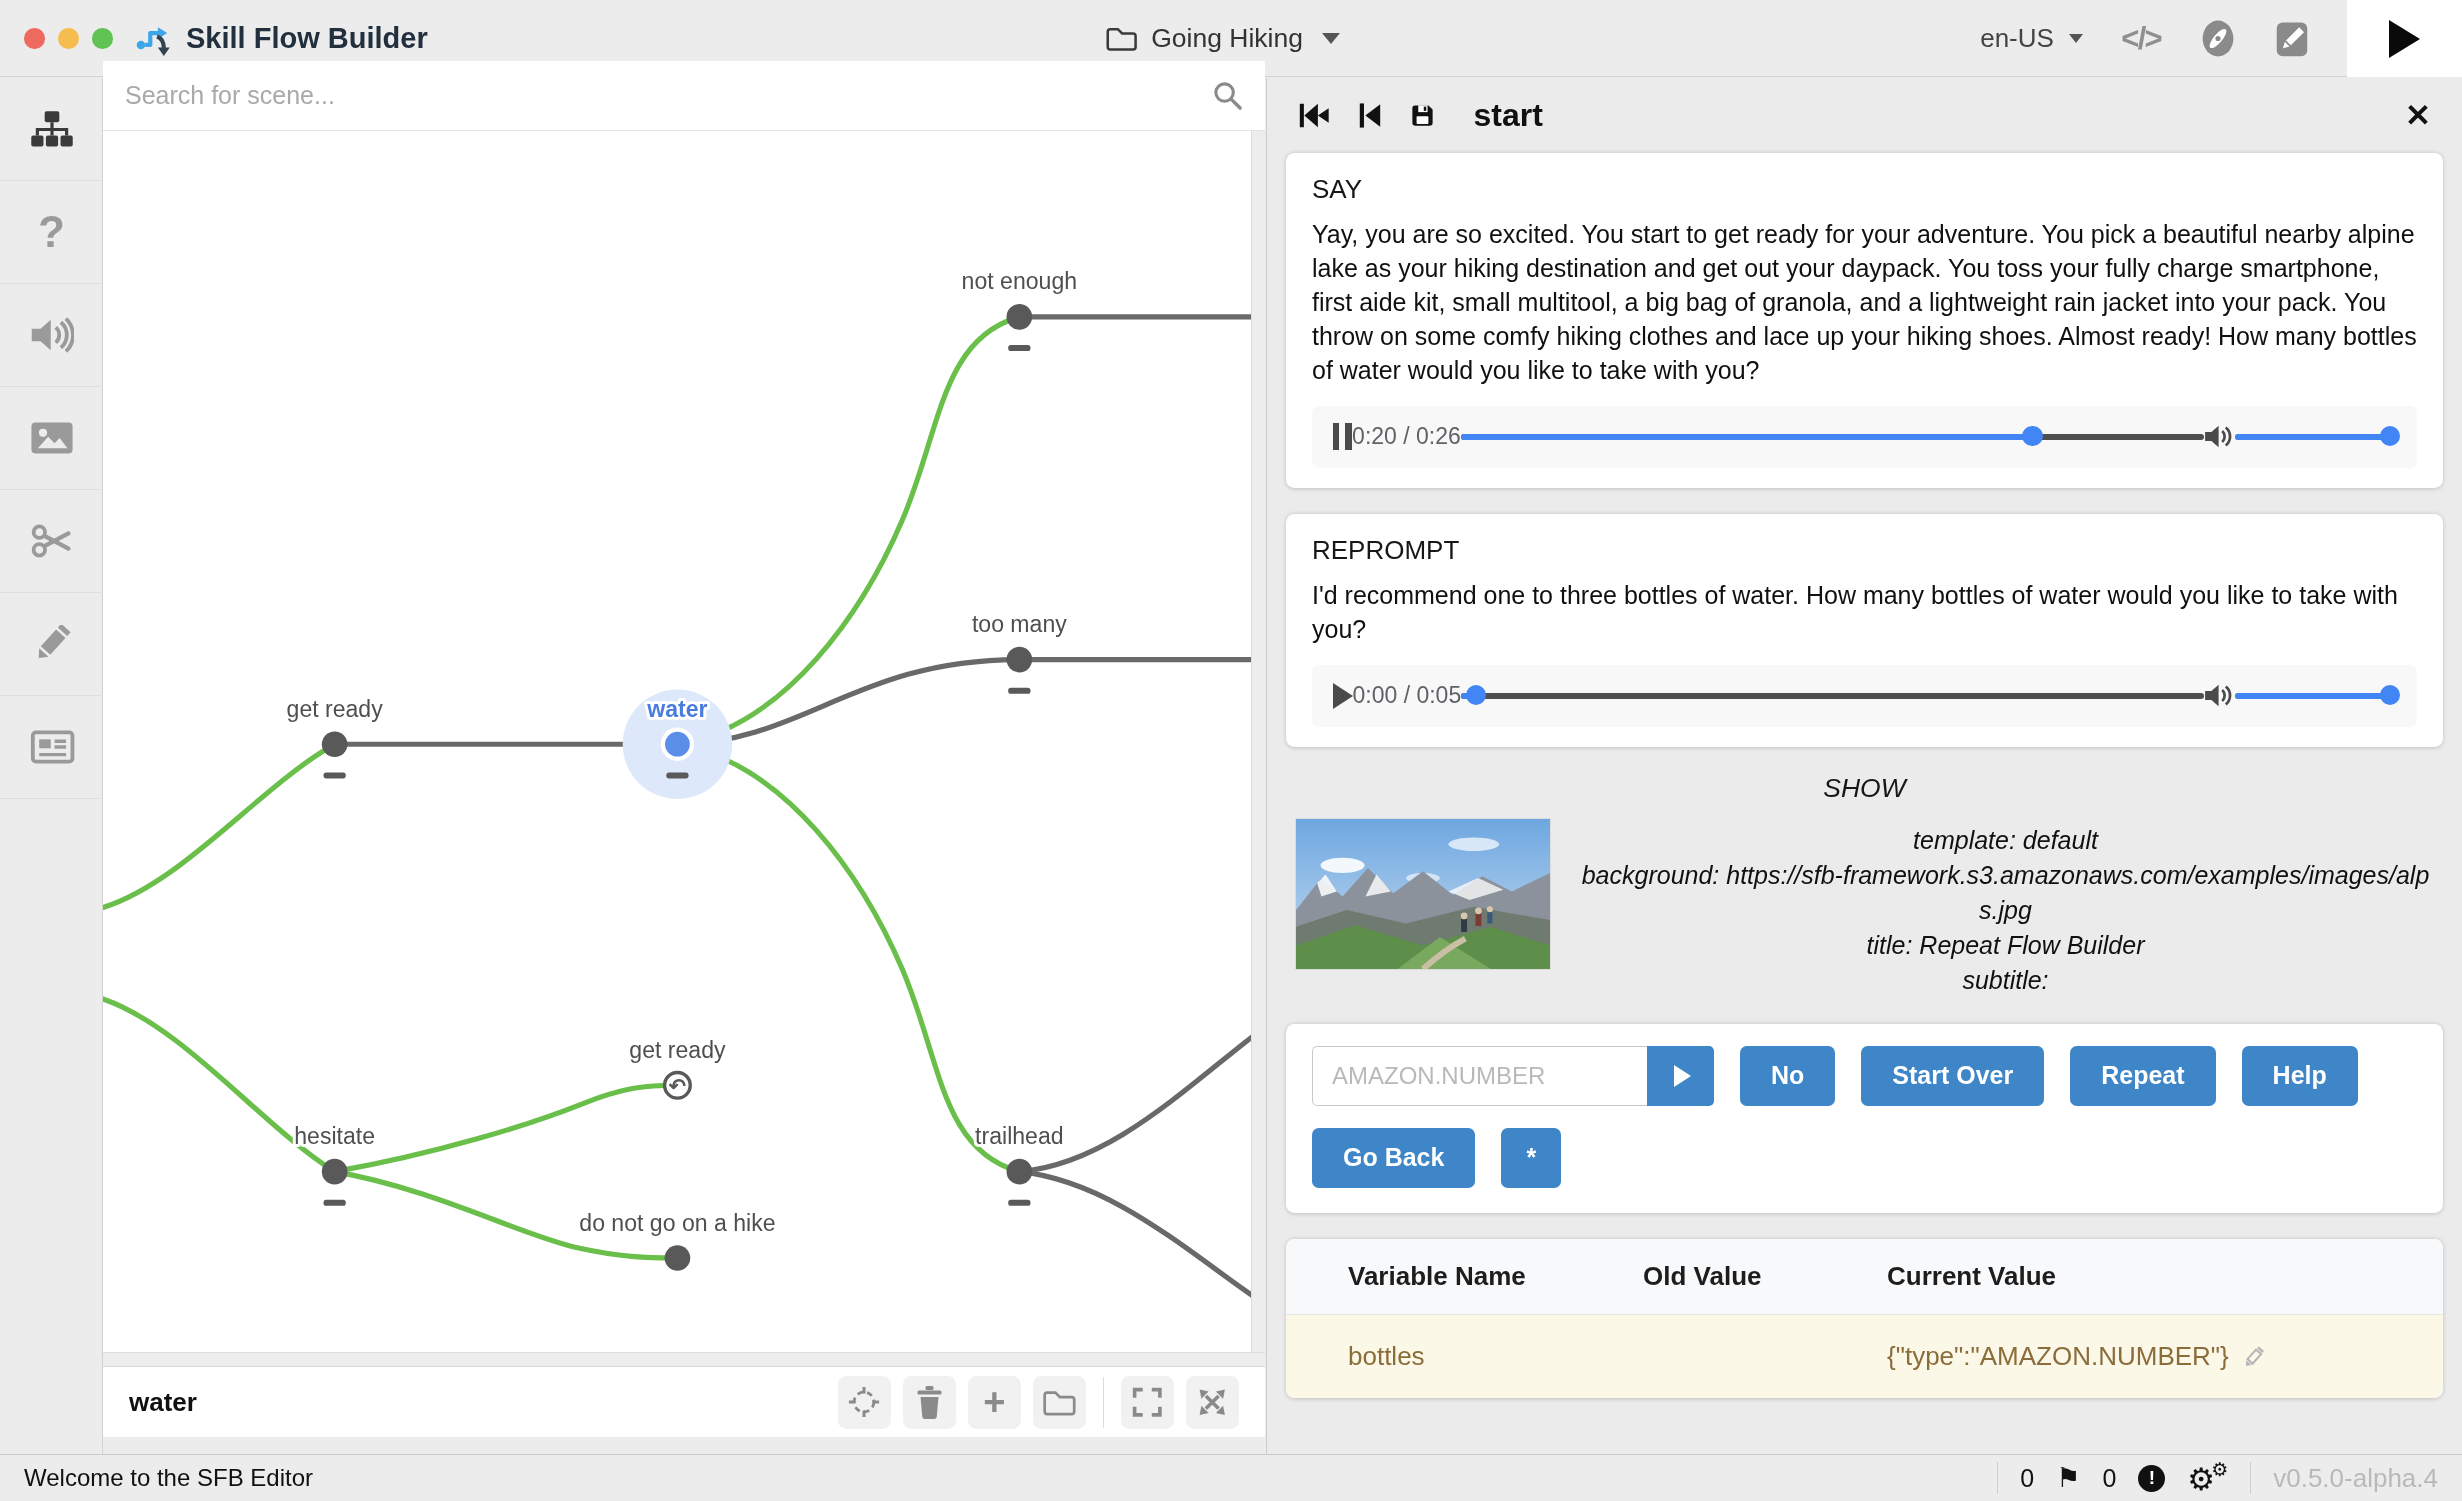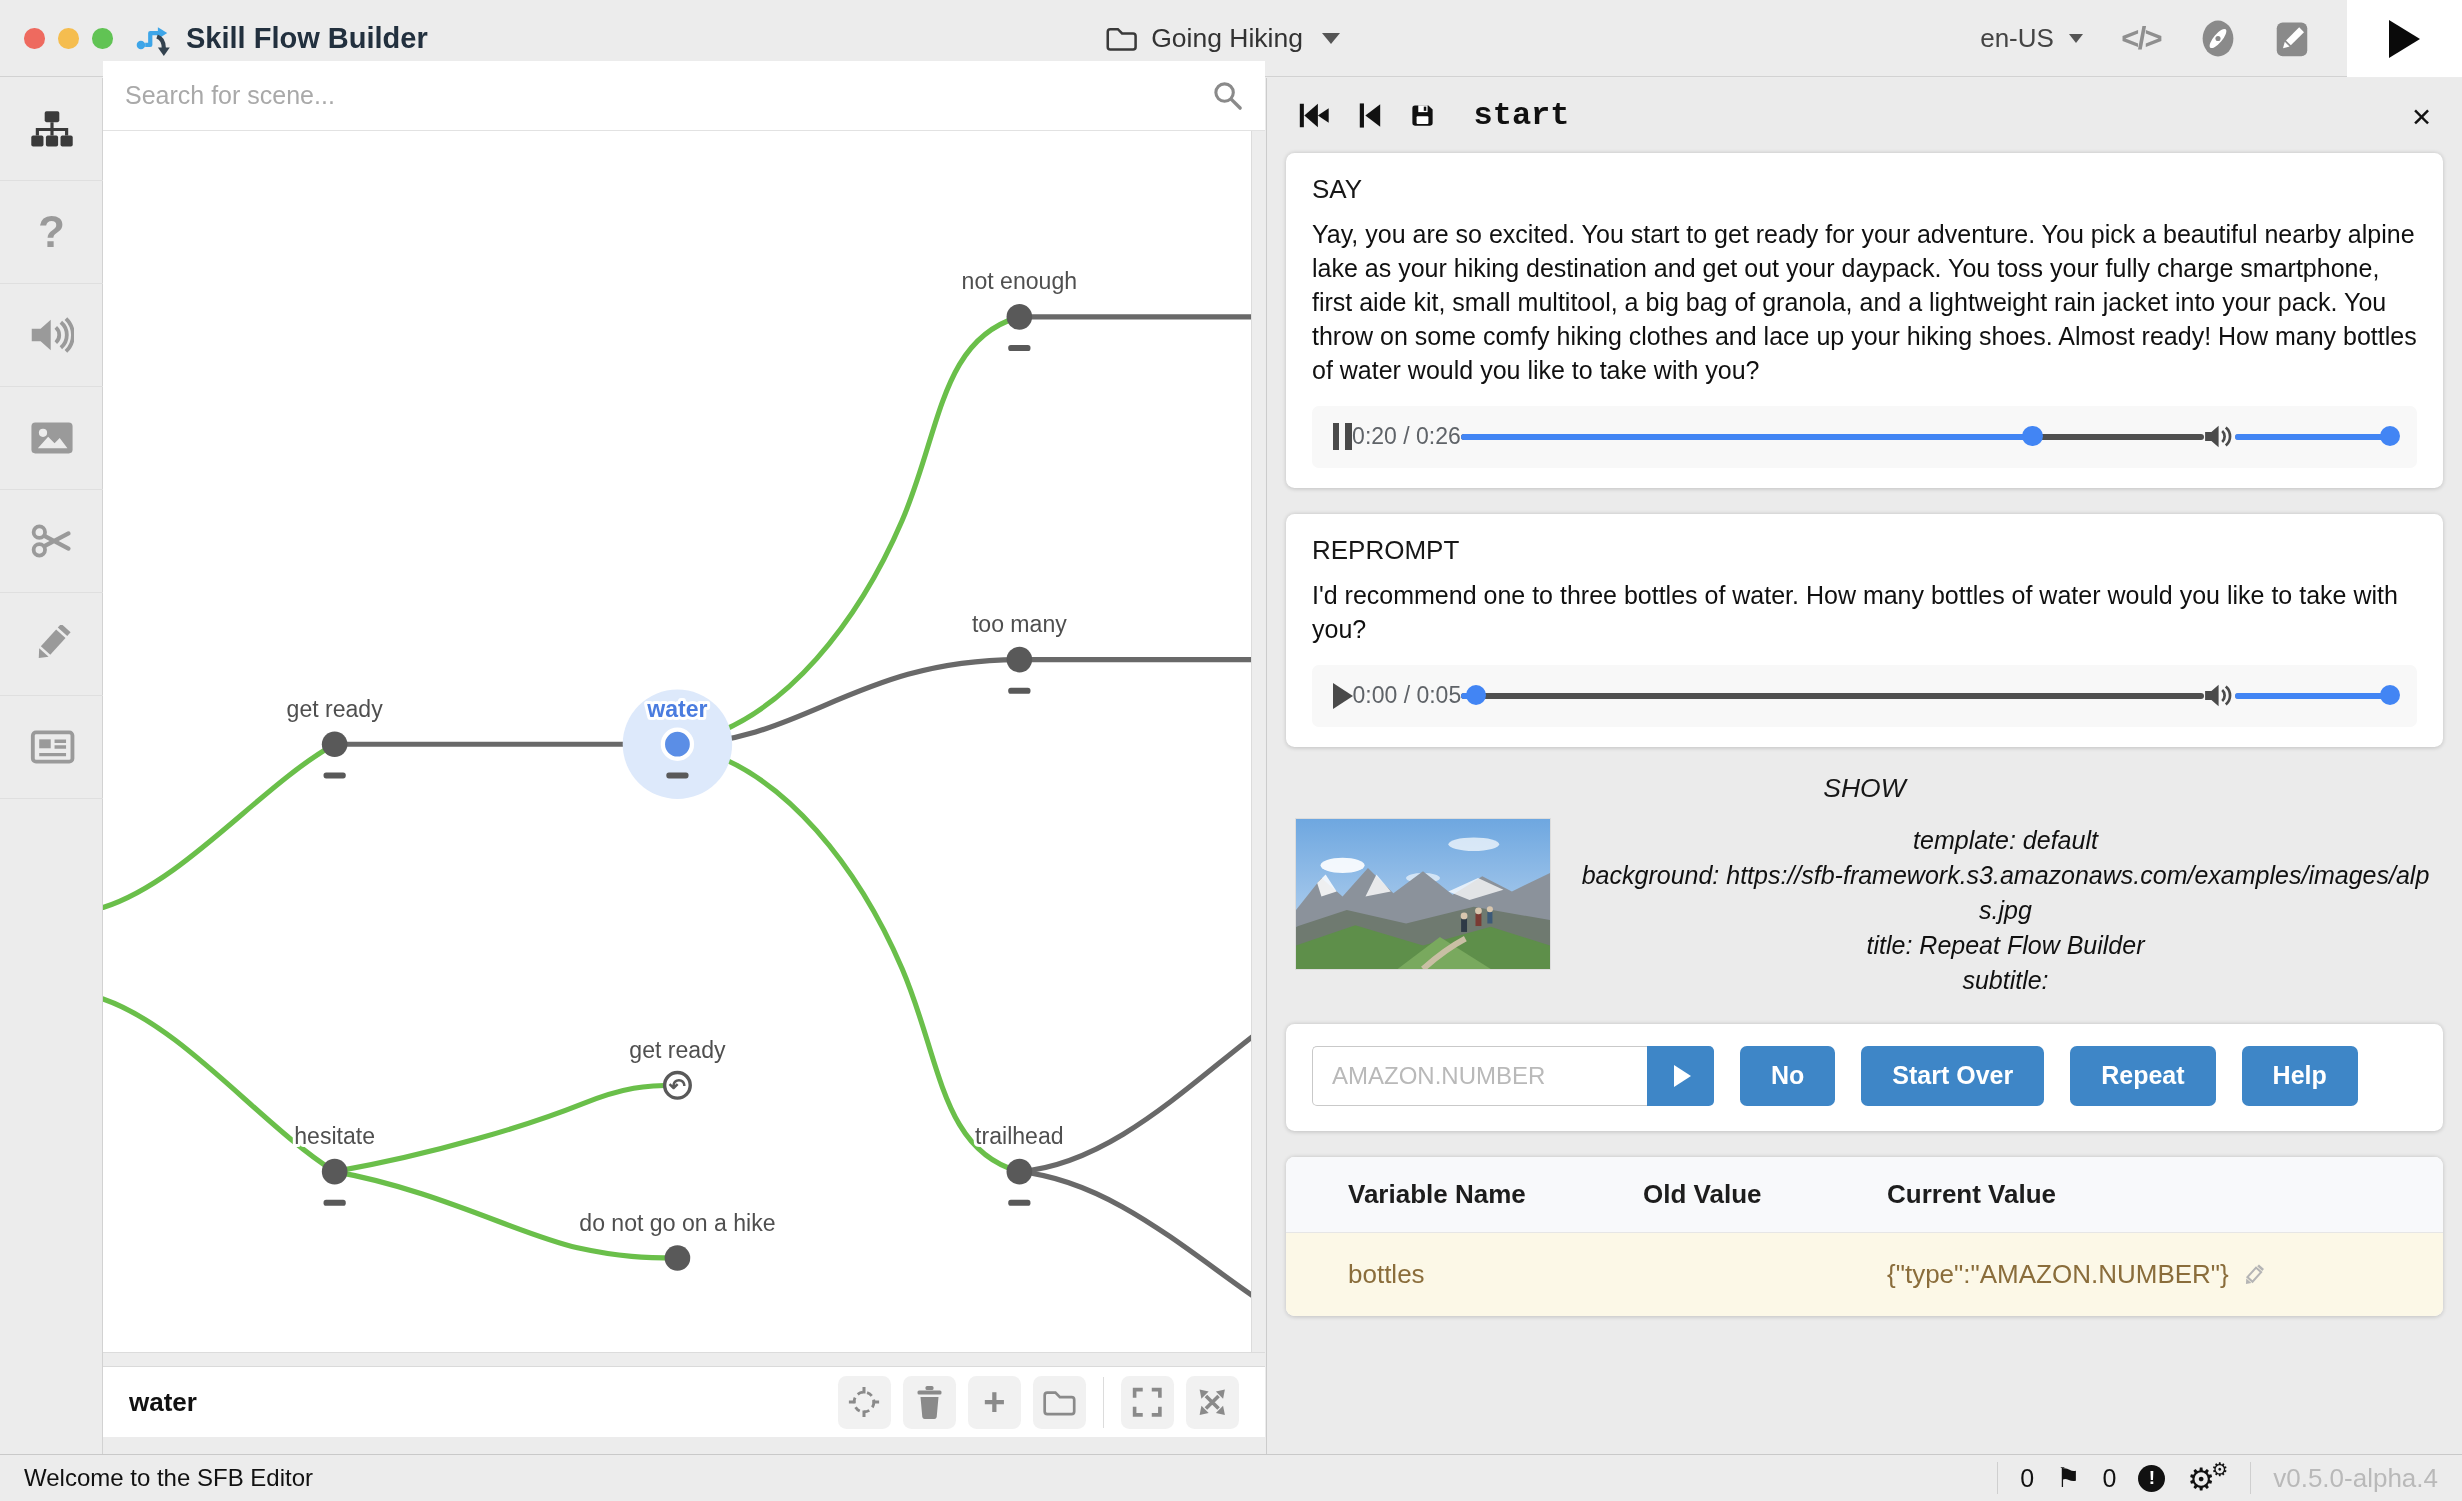--- a/index.html
+++ b/index.html
@@ -39,21 +39,21 @@
   .hstrip { position:absolute; left:0; top:1291px; width:1162px; height:13.7px; background:#ededed; border-top:0.9px solid #dcdcdc; }
   .canvas-footer { position:absolute; left:0; top:1305px; width:1162px; height:71px; background:#ffffff; border-top:0.9px solid #dadada; display:flex; align-items:center; padding:0 26px; }
   .scene-label { font-size:26px; font-weight:700; color:#111; }
   .tools { margin-left:auto; display:flex; align-items:center; gap:12px; }
   .tool { width:53px; height:53px; border-radius:8.5px; background:#f1f1f1; display:flex; align-items:center; justify-content:center; color:#8a8a8a; }
   .tool-plus { font-size:38px; font-weight:700; color:#8a8a8a; line-height:1; }
   .tool-divider { width:0.9px; height:51px; background:#dcdcdc; margin:0 5.1px; }
 
   
   .panel { position:absolute; left:1266px; top:78px; width:1196px; height:1376px; background:#ebebeb; border-left:0.9px solid #cccccc; overflow:hidden; }
-  .panel-header { height:75px; display:flex; align-items:center; gap:26px; padding:0 31px;font-family:Liberation Mono, monospace; }
+  .panel-header { height:75px; display:flex; align-items:center; gap:26px; padding:0 31px; }
   .panel-title { font-size:32px; font-weight:600; color:#111; margin-left:12px; }
   .close-x { margin-left:auto; font-size:31px; font-weight:700; color:#111; }
   .card { background:#ffffff; border-radius:8.5px; box-shadow:0 0.9px 4.3px rgba(0,0,0,0.18); margin:0 19px 26px 19px; padding:20.5px 26px; }
   .sec-heading { font-size:26px; color:#171717; margin-bottom:12px; }
   .sec-text { font-size:25px; line-height:34px; color:#101010; }
   .player { margin-top:19px; height:62px; background:#f8f8f8; border-radius:6.8px; display:flex; align-items:center; padding:0 20.5px; }
   .pause-icon { display:flex; gap:6px; }
   .pause-icon div { width:6.8px; height:27px; background:#4a4a4a; }
   .play-icon { width:0; height:0; border-left:20.5px solid #4a4a4a; border-top:13px solid transparent; border-bottom:13px solid transparent; }
   .time { font-size:23px; color:#5f6368; white-space:nowrap; }
@@ -433,20 +433,24 @@
           <input class="slot-input" type="text" placeholder="AMAZON.NUMBER" style="">
           <div class="send-btn">
               <div class="send-tri"></div>
             </div>
         </div>
         <button class="intent-btn">No</button>
         <button class="intent-btn">Start Over</button>
         <button class="intent-btn">Repeat</button>
         <button class="intent-btn">Help</button>
       </div>
+      <div class="intents-row">
+        <button class="intent-btn">Go Back</button>
+        <button class="intent-btn star">*</button>
+      </div>
     </div>
 
     <div class="vars-card">
       <div class="vars-header">
         <div class="col-name">Variable Name</div>
         <div class="col-old">Old Value</div>
         <div class="col-current">Current Value</div>
       </div>
       <div class="vars-row">
         <div class="col-name">bottles</div>

